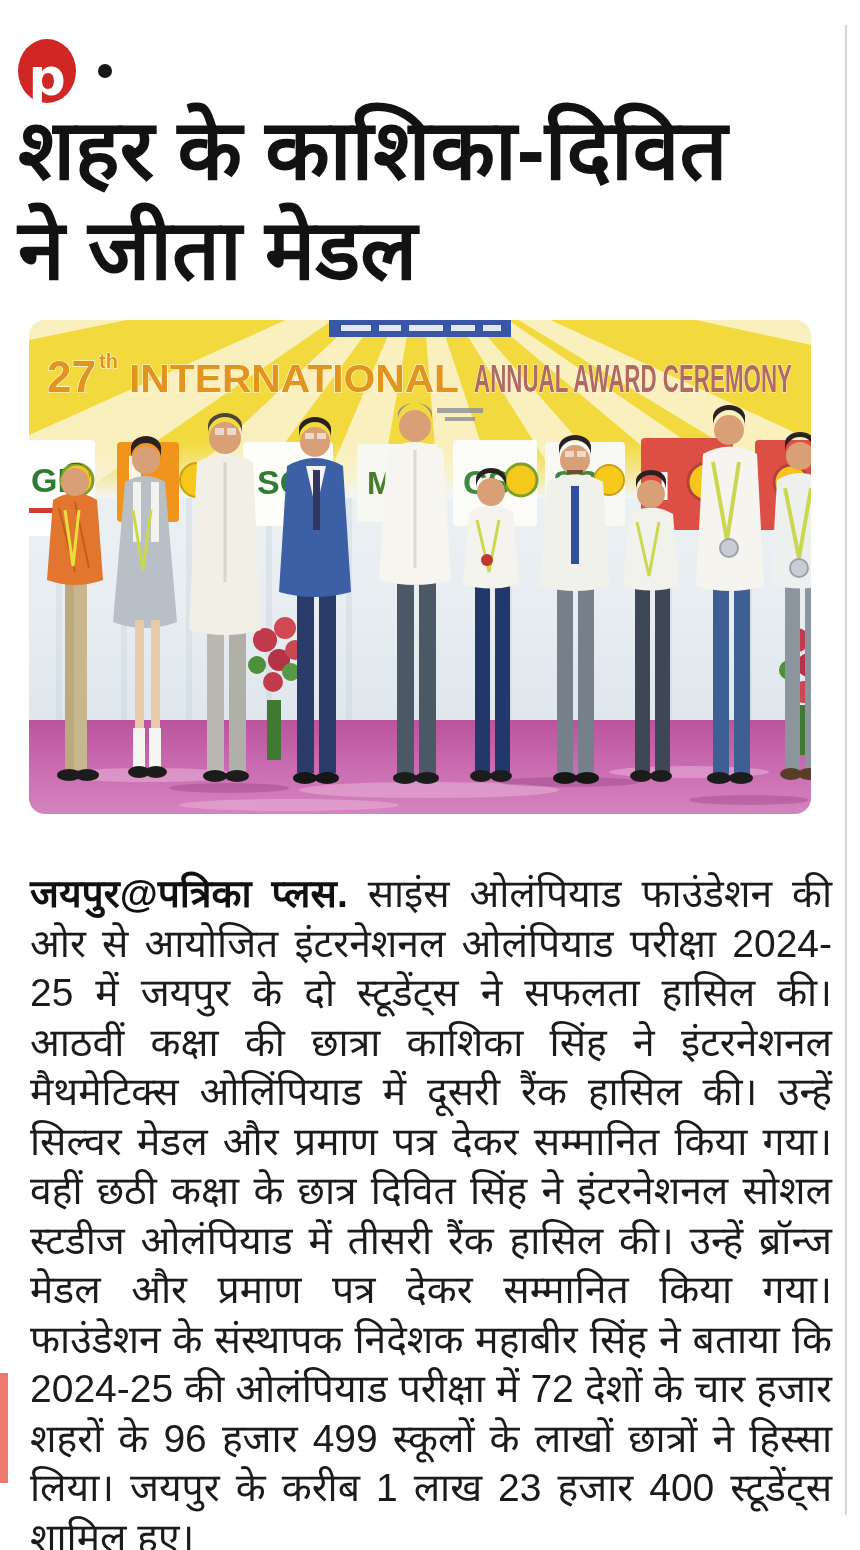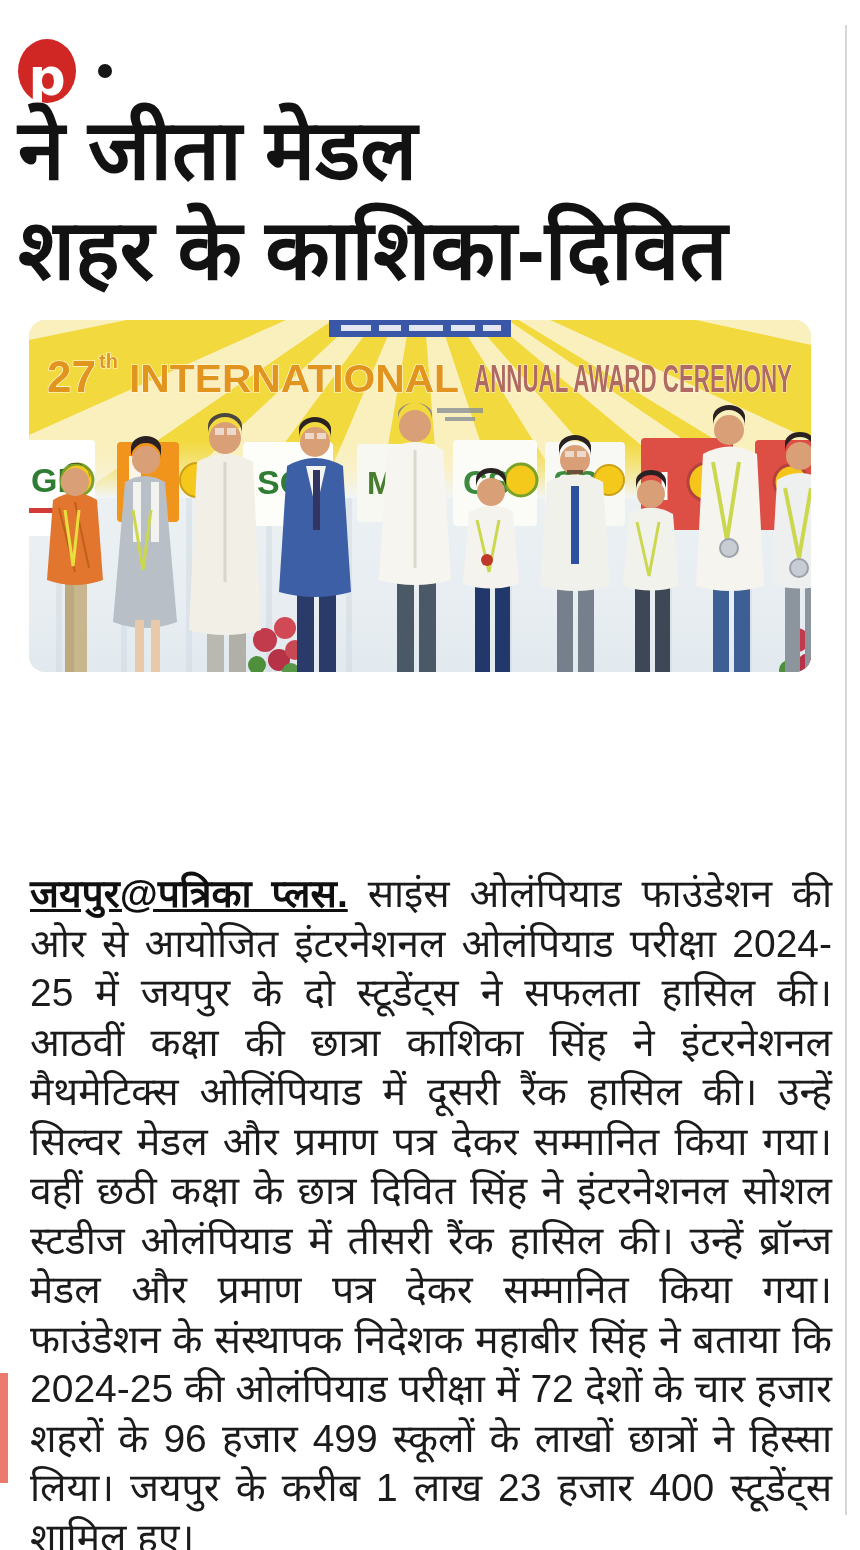--- a/index.html
+++ b/index.html
@@ -32,50 +32,50 @@
   .kicker-text{
     font-size:48px;font-weight:bold;color:#141414;white-space:nowrap;letter-spacing:0;
   }
   
   .headline{
     position:absolute;left:18px;top:100px;width:824px;
     font-size:84px;font-weight:bold;line-height:100px;color:#121212;
   }
   
   .photo-wrap{
-    position:absolute;left:29px;top:320px;width:782px;height:352px;
+    position:absolute;left:29px;top:320px;width:782px;height:494px;
     border-radius:16px;overflow:hidden;background:#eef2f4;
   }
   .photo-wrap svg{display:block;}
   
   .article{
     position:absolute;left:30px;top:830px;width:802px;
     font-size:39px;line-height:49.5px;color:#1b1b1b;
     text-align:justify;
   }
-  .article b{font-weight:bold;color:#101010;text-decoration:underline;}
+  .article b{font-weight:bold;color:#101010;}
 </style>
 </head>
 <body>
 
 <div class="page">
 
   <div class="col-rule"></div>
   <div class="left-marker"></div>
 
   <div class="masthead">
     <div class="p-logo">
       <span>p</span>
     </div>
     <div class="kicker-bullet"></div>
   </div>
 
   <div class="headline">
+    <div>शहर के काशिका-दिवित</div>
     <div>ने जीता मेडल</div>
-    <div>शहर के काशिका-दिवित</div>
   </div>
 
   <div class="photo-wrap">
     <svg width="782" height="494" viewBox="0 0 782 494" xmlns="http://www.w3.org/2000/svg">
       <defs>
         <linearGradient id="wallGrad" x1="0" y1="0" x2="0" y2="1">
           <stop offset="0" stop-color="#f2f5f6"></stop>
           <stop offset="0.7" stop-color="#e7edf1"></stop>
           <stop offset="1" stop-color="#dde6ec"></stop>
         </linearGradient>

